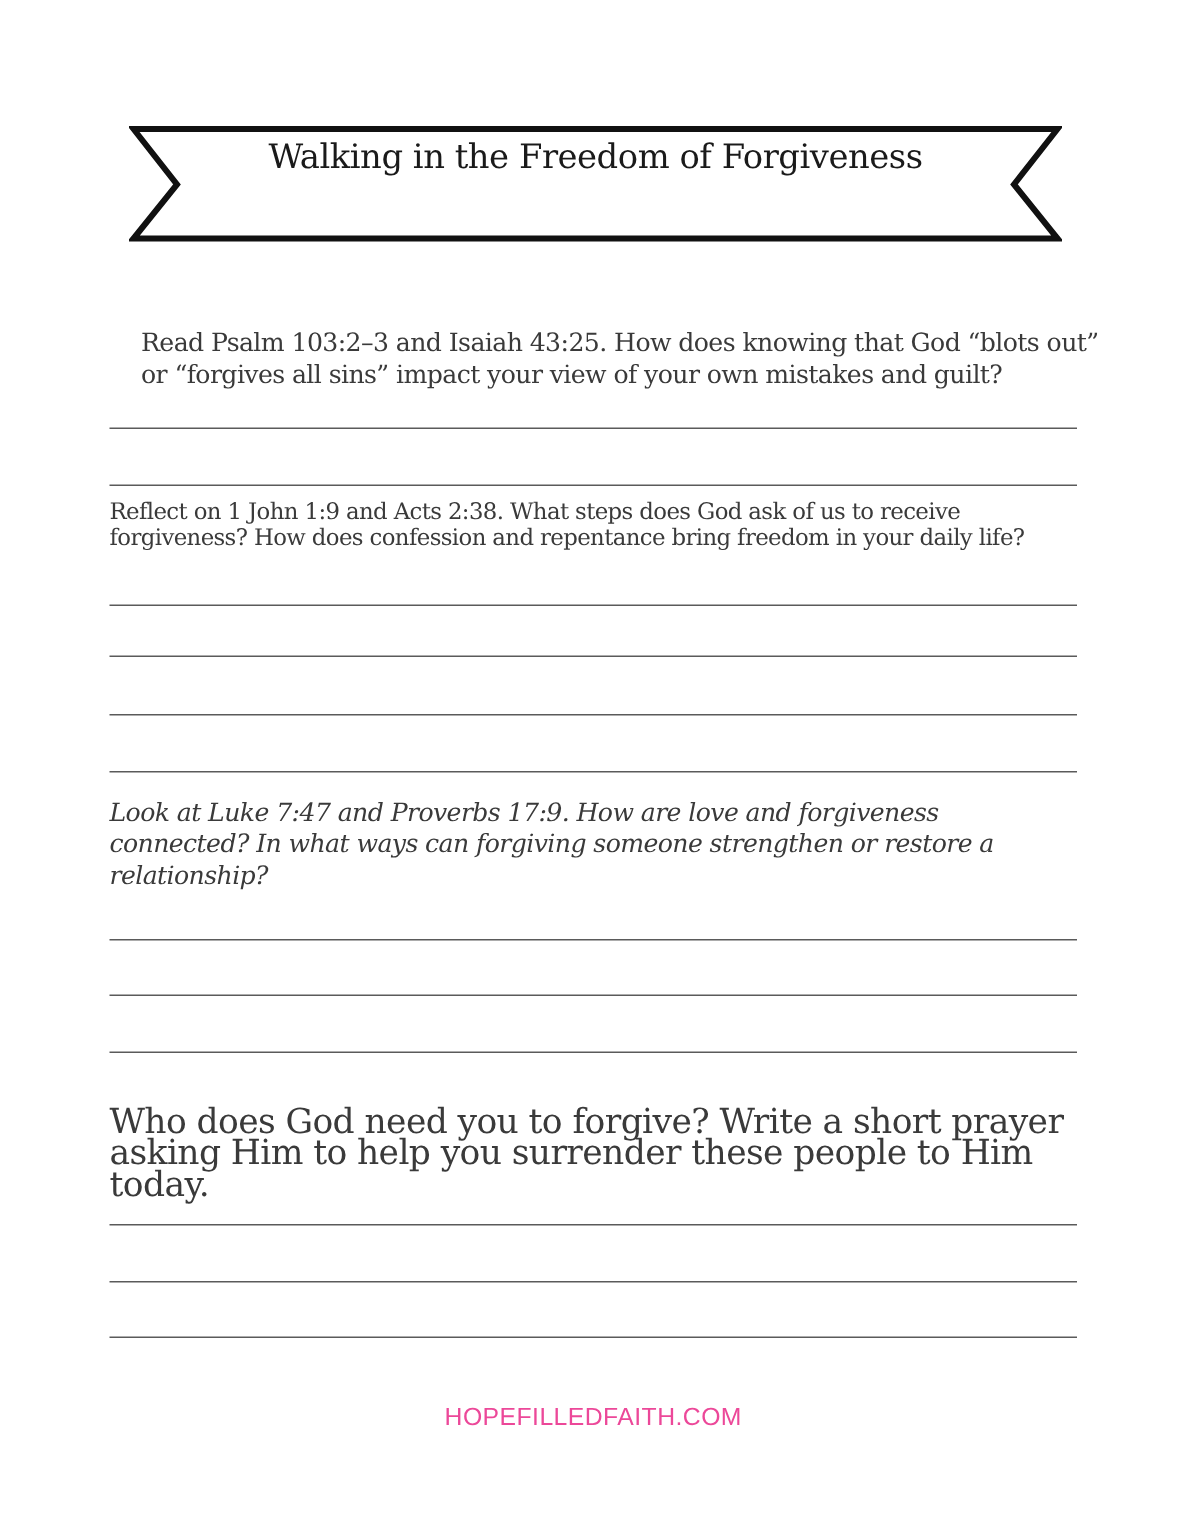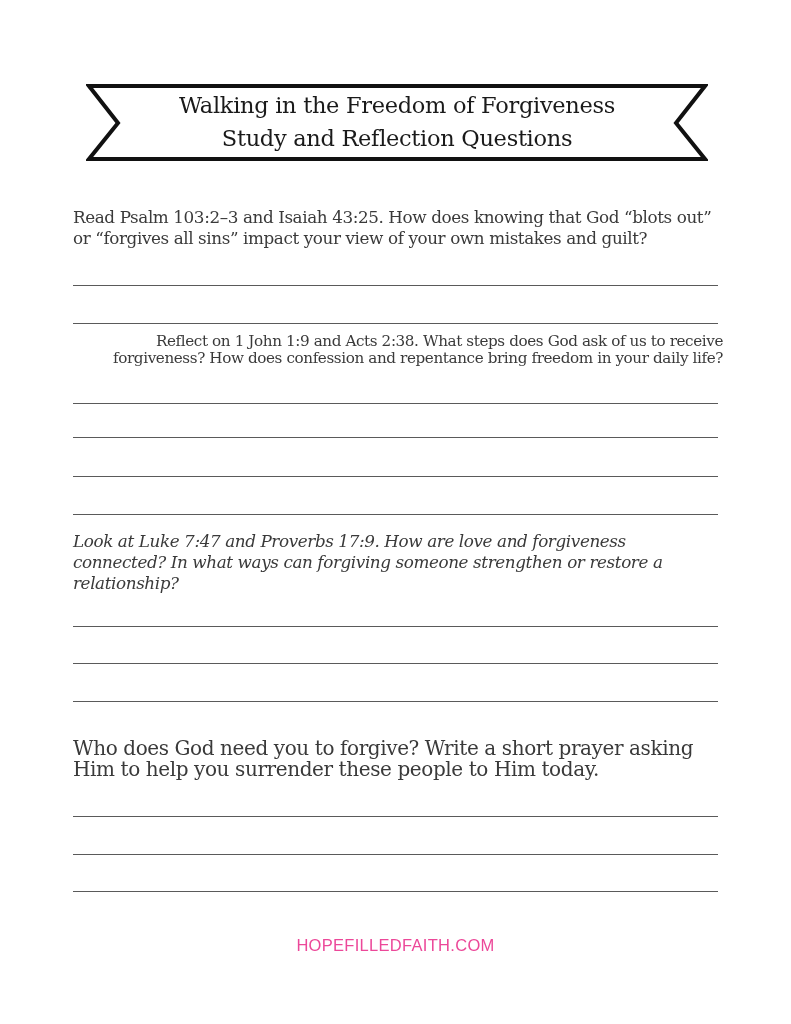--- a/index.html
+++ b/index.html
@@ -28,38 +28,37 @@
 <body>
 
 <div class="page">
 
   <div class="banner">
     <svg width="622" height="79" viewBox="0 0 622 79">
       <polygon points="3,3 619,3 590,40 619,76 3,76 32,40" fill="#ffffff" stroke="#111111" stroke-width="4" stroke-linejoin="miter"></polygon>
     </svg>
     <div class="banner-text">
       <div>Walking in the Freedom of Forgiveness</div>
-      <div>Study and Reflection Questions</div>
     </div>
   </div>
 
-  <div class="question q-large" style="top:207px;">Read Psalm 103:2–3 and Isaiah 43:25. How does knowing that God “blots out” or “forgives all sins” impact your view of your own mistakes and guilt?</div>
+  <div class="question q-large" style="top:218px;margin-left:21px;">Read Psalm 103:2–3 and Isaiah 43:25. How does knowing that God “blots out” or “forgives all sins” impact your view of your own mistakes and guilt?</div>
   <div class="line" style="top:285px;"></div>
   <div class="line" style="top:323px;"></div>
 
-  <div class="question q-small" style="top:333px;text-align:right;">Reflect on 1 John 1:9 and Acts 2:38. What steps does God ask of us to receive forgiveness? How does confession and repentance bring freedom in your daily life?</div>
+  <div class="question q-small" style="top:333px;">Reflect on 1 John 1:9 and Acts 2:38. What steps does God ask of us to receive forgiveness? How does confession and repentance bring freedom in your daily life?</div>
   <div class="line" style="top:403px;"></div>
   <div class="line" style="top:437px;"></div>
   <div class="line" style="top:476px;"></div>
   <div class="line" style="top:514px;"></div>
 
   <div class="question q-large" style="top:531px; width:620px;font-style:italic;">Look at Luke 7:47 and Proverbs 17:9. How are love and forgiveness connected? In what ways can forgiving someone strengthen or restore a relationship?</div>
   <div class="line" style="top:626px;"></div>
   <div class="line" style="top:663px;"></div>
   <div class="line" style="top:701px;"></div>
 
-  <div class="question q-large" style="top:738px; font-size:20px;">Who does God need you to forgive? Write a short prayer asking Him to help you surrender these people to Him today.</div>
+  <div class="question q-large" style="top:738px; font-size:23px;">Who does God need you to forgive? Write a short prayer asking Him to help you surrender these people to Him today.</div>
   <div class="line" style="top:816px;"></div>
   <div class="line" style="top:854px;"></div>
   <div class="line" style="top:891px;"></div>
 
   <div class="footer">HOPEFILLEDFAITH.COM</div>
 </div>
 
 </body></html>

